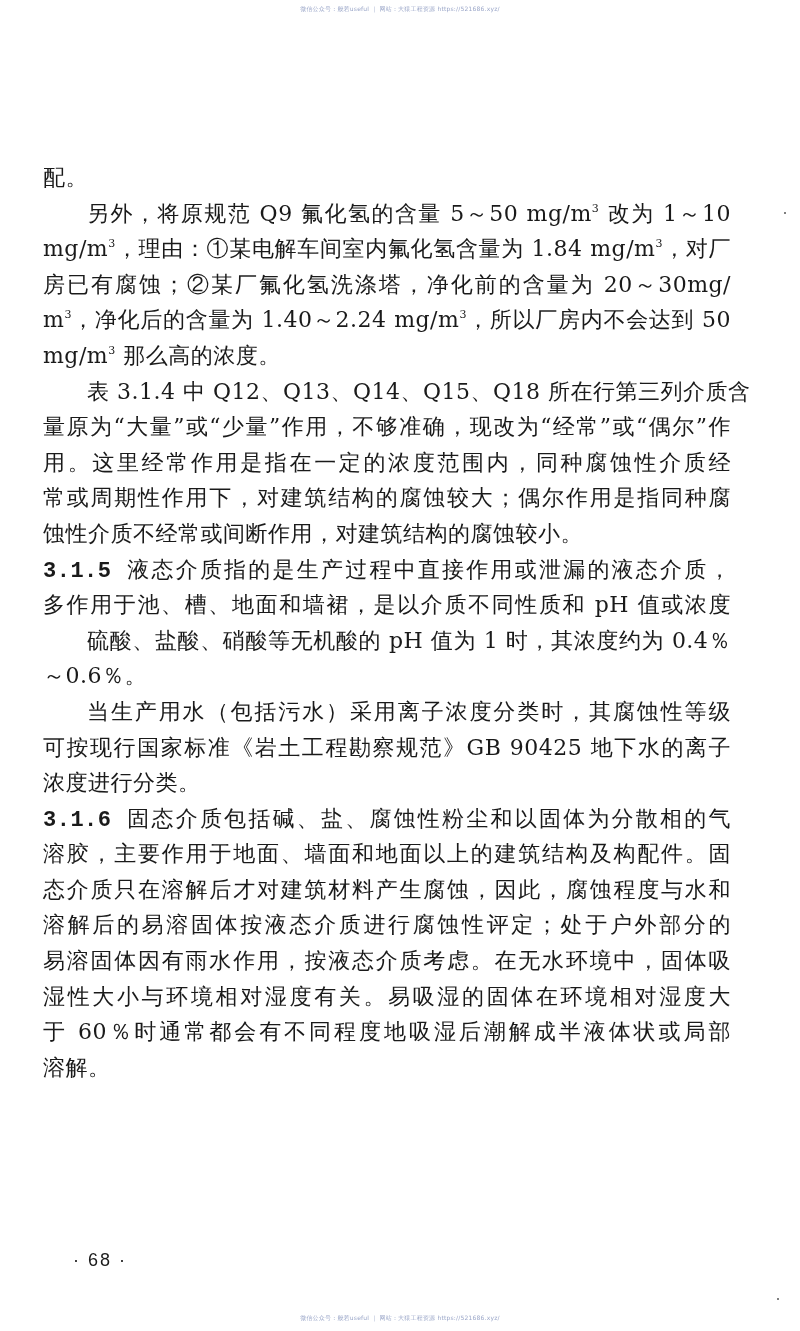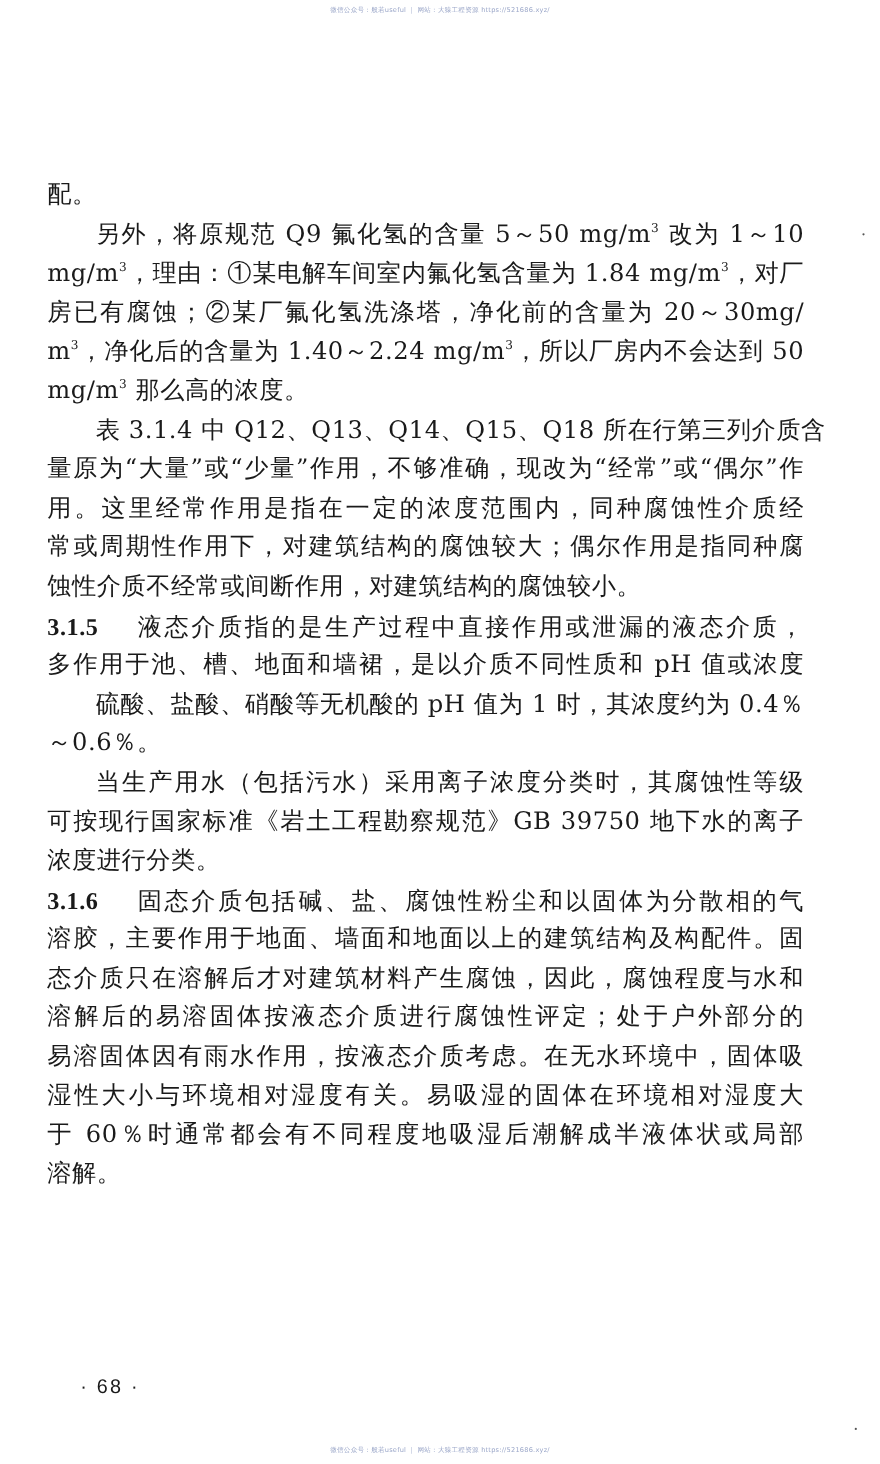--- a/index.html
+++ b/index.html
@@ -9,21 +9,21 @@
                font-size: 6px; color: #9aa6c8; letter-spacing: 0.2px;
                font-family: "DejaVu Sans", sans-serif; }
   .wm-top { top: 5px; }
   .wm-bottom { top: 1314px; }
   .page { position: absolute; left: 43px; top: 160px; width: 688px; }
   .line { display: block; height: 35.6px; line-height: 35.6px; font-size: 22px;
           white-space: nowrap; text-align: justify; text-align-last: justify;
           letter-spacing: 0.5px; }
   .line.last { text-align-last: left; }
   .indent { padding-left: 44px; }
-  .sec { font-weight: bold; font-family: Liberation Serif, serif; margin-right: 34px; }
+  .sec { font-weight: bold; font-family: Liberation Mono, monospace; margin-right: 14px; }
   sup { font-size: 11px; vertical-align: 9px; line-height: 0; }
   .pageno { position: absolute; left: 73px; top: 1250px; font-size: 18px;
             font-family: Liberation Sans, sans-serif; letter-spacing: 2px; }
   .speck { position: absolute; width: 2px; height: 2px; background: #555; border-radius: 1px; }
 </style>
 </head>
 <body>
 
 <div class="watermark wm-top">微信公众号：般若useful ｜ 网站：大猿工程资源 https://521686.xyz/</div>
 
@@ -43,21 +43,21 @@
   <span class="line">常或周期性作用下，对建筑结构的腐蚀较大；偶尔作用是指同种腐</span>
   <span class="line last">蚀性介质不经常或间断作用，对建筑结构的腐蚀较小。</span>
 
   <span class="line"><span class="sec">3.1.5</span><span>液态介质指的是生产过程中直接作用或泄漏的液态介质，</span></span>
   <span class="line">多作用于池、槽、地面和墙裙，是以介质不同性质和 pH 值或浓度</span>
 
   <span class="line indent">硫酸、盐酸、硝酸等无机酸的 pH 值为 1 时，其浓度约为 0.4％</span>
   <span class="line last">～0.6％。</span>
 
   <span class="line indent">当生产用水（包括污水）采用离子浓度分类时，其腐蚀性等级</span>
-  <span class="line">可按现行国家标准《岩土工程勘察规范》GB 39750 地下水的离子</span>
+  <span class="line">可按现行国家标准《岩土工程勘察规范》GB 90425 地下水的离子</span>
   <span class="line last">浓度进行分类。</span>
 
   <span class="line"><span class="sec">3.1.6</span><span>固态介质包括碱、盐、腐蚀性粉尘和以固体为分散相的气</span></span>
   <span class="line">溶胶，主要作用于地面、墙面和地面以上的建筑结构及构配件。固</span>
   <span class="line">态介质只在溶解后才对建筑材料产生腐蚀，因此，腐蚀程度与水和</span>
   <span class="line">溶解后的易溶固体按液态介质进行腐蚀性评定；处于户外部分的</span>
   <span class="line">易溶固体因有雨水作用，按液态介质考虑。在无水环境中，固体吸</span>
   <span class="line">湿性大小与环境相对湿度有关。易吸湿的固体在环境相对湿度大</span>
   <span class="line">于 60％时通常都会有不同程度地吸湿后潮解成半液体状或局部</span>
   <span class="line last">溶解。</span>

